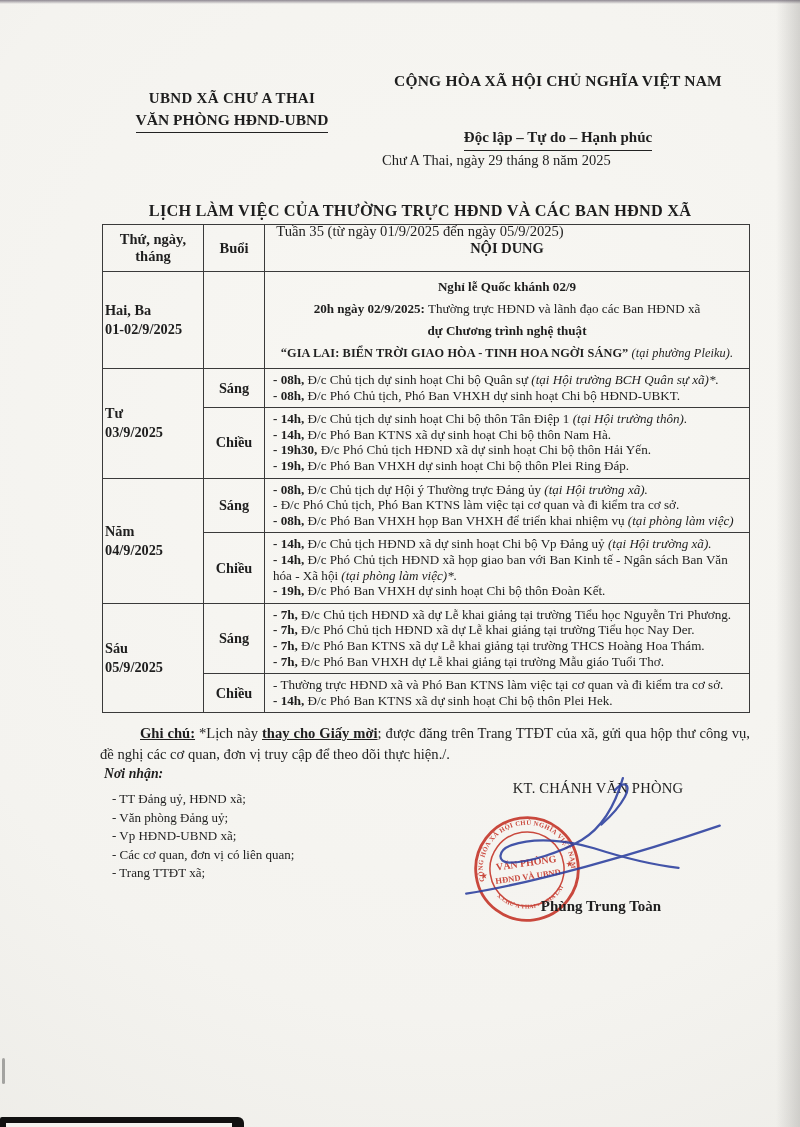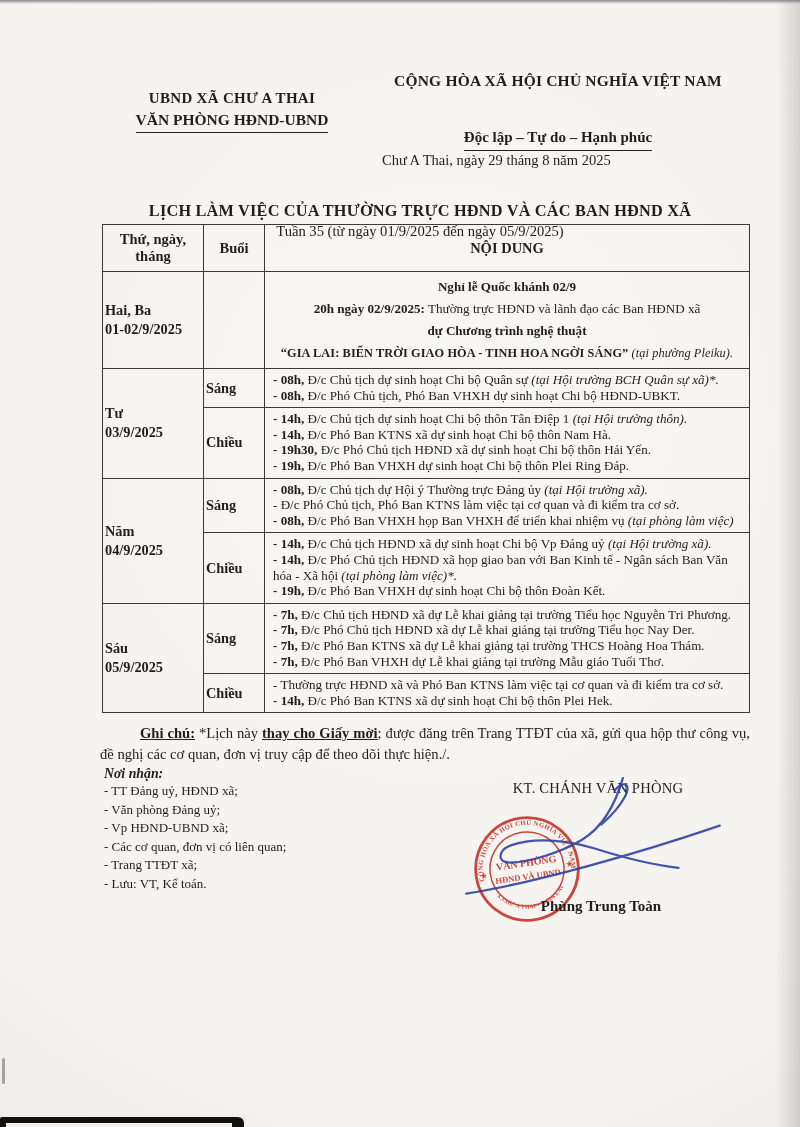--- a/index.html
+++ b/index.html
@@ -37,32 +37,32 @@
   .title-l1{font-size:16.3px;font-weight:bold;letter-spacing:.2px;margin-top:35px;}
   .title-l2{font-size:14.6px;font-weight:normal;margin-top:2px;}
 
   
   table.sched{left:102px;top:224px;width:648px;border-collapse:collapse;table-layout:fixed;}
   table.sched{position:absolute;}
   table.sched th, table.sched td{border:1.6px solid #3a3a3a;vertical-align:middle;}
   th.c-day{width:96px;} th.c-sess{width:56px;}
   table.sched th{font-size:14.5px;font-weight:bold;padding:3px 2px;height:40px;}
   td.day-cell{font-size:14.3px;font-weight:bold;text-align:left;white-space:pre-line;line-height:19px;padding:2px;}
-  td.session-cell{font-size:14.3px;font-weight:bold;padding:2px;}
+  td.session-cell{font-size:14.3px;font-weight:bold;text-align:center;padding:2px;}
   td.content-cell{font-size:13.1px;padding:3px 5px 4px 8px;line-height:15.6px;}
   td.content-cell.ctr{text-align:center;line-height:22px;padding:4px 6px;}
   td.content-cell .line{margin:0;}
 
   
   .note{left:100px;top:708px;width:650px;font-size:14.6px;line-height:21.5px;text-align:justify;text-indent:40px;}
 
   
   .recipients{left:104px;top:766px;width:300px;}
-  .rec-head{font-size:13.8px;font-weight:bold;font-style:italic;margin-bottom:0;}
-  .rec-list{list-style:none;margin:0;padding:0;font-size:13px;line-height:18.5px;}
+  .rec-head{font-size:13.8px;font-weight:bold;font-style:italic;margin-bottom:6px;}
+  .rec-list{list-style:none;margin:8px;padding:0;font-size:13px;line-height:18.5px;}
 
   
   .sig-titles{left:438px;top:778px;width:320px;line-height:21px;}
   .sig-t{font-size:14.6px;font-weight:normal;letter-spacing:.2px;}
   .sig-name{left:470px;top:898px;width:262px;font-size:15px;font-weight:bold;text-align:center;}
   .stamp-wrap{left:470px;top:812px;width:114px;height:114px;transform:rotate(-8deg);opacity:.9;}
   .ink-wrap{left:460px;top:772px;width:268px;height:134px;opacity:.88;}
 
   
   .scan-bottom-mark{left:0;top:1117px;width:244px;height:10px;background:#111;border-radius:2px 6px 0 0;}
@@ -171,21 +171,20 @@
   <p class="abs note"><span class="b u">Ghi chú:</span><span> *Lịch này </span><span class="b u">thay cho Giấy mời</span><span>; được đăng trên Trang TTĐT của xã, gửi qua hộp thư công vụ, đề nghị các cơ quan, đơn vị truy cập để theo dõi thực hiện./.</span></p>
 
   <div class="abs recipients">
     <div class="rec-head">Nơi nhận:</div>
     <ul class="rec-list">
         <li>- TT Đảng uỷ, HĐND xã;</li>
         <li>- Văn phòng Đảng uỷ;</li>
         <li>- Vp HĐND-UBND xã;</li>
         <li>- Các cơ quan, đơn vị có liên quan;</li>
         <li>- Trang TTĐT xã;</li>
-        <li>- Lưu: VT, Kế toán.</li>
       </ul>
   </div>
 
   <div class="abs sig-titles center">
     <div class="sig-t">KT. CHÁNH VĂN PHÒNG</div>
   </div>
 
   <div class="abs stamp-wrap">
     <svg width="114" height="114" viewBox="0 0 120 120">
       <g stroke="#c5362a" fill="none">

